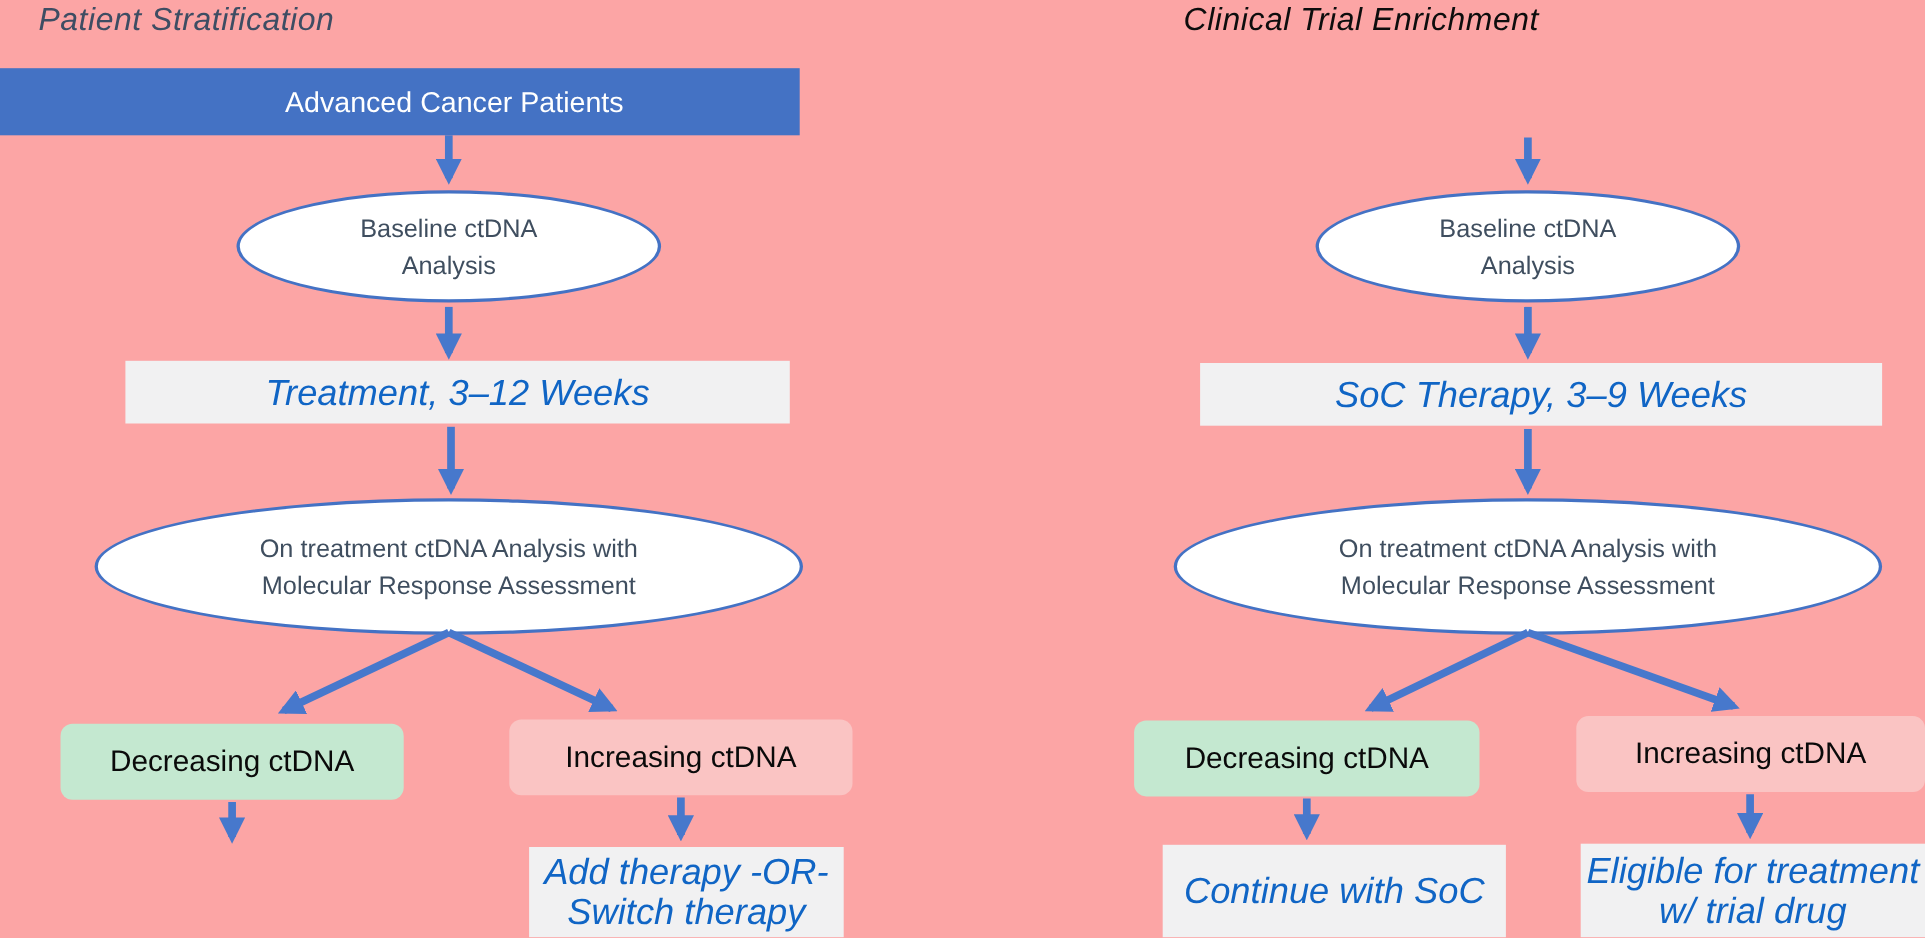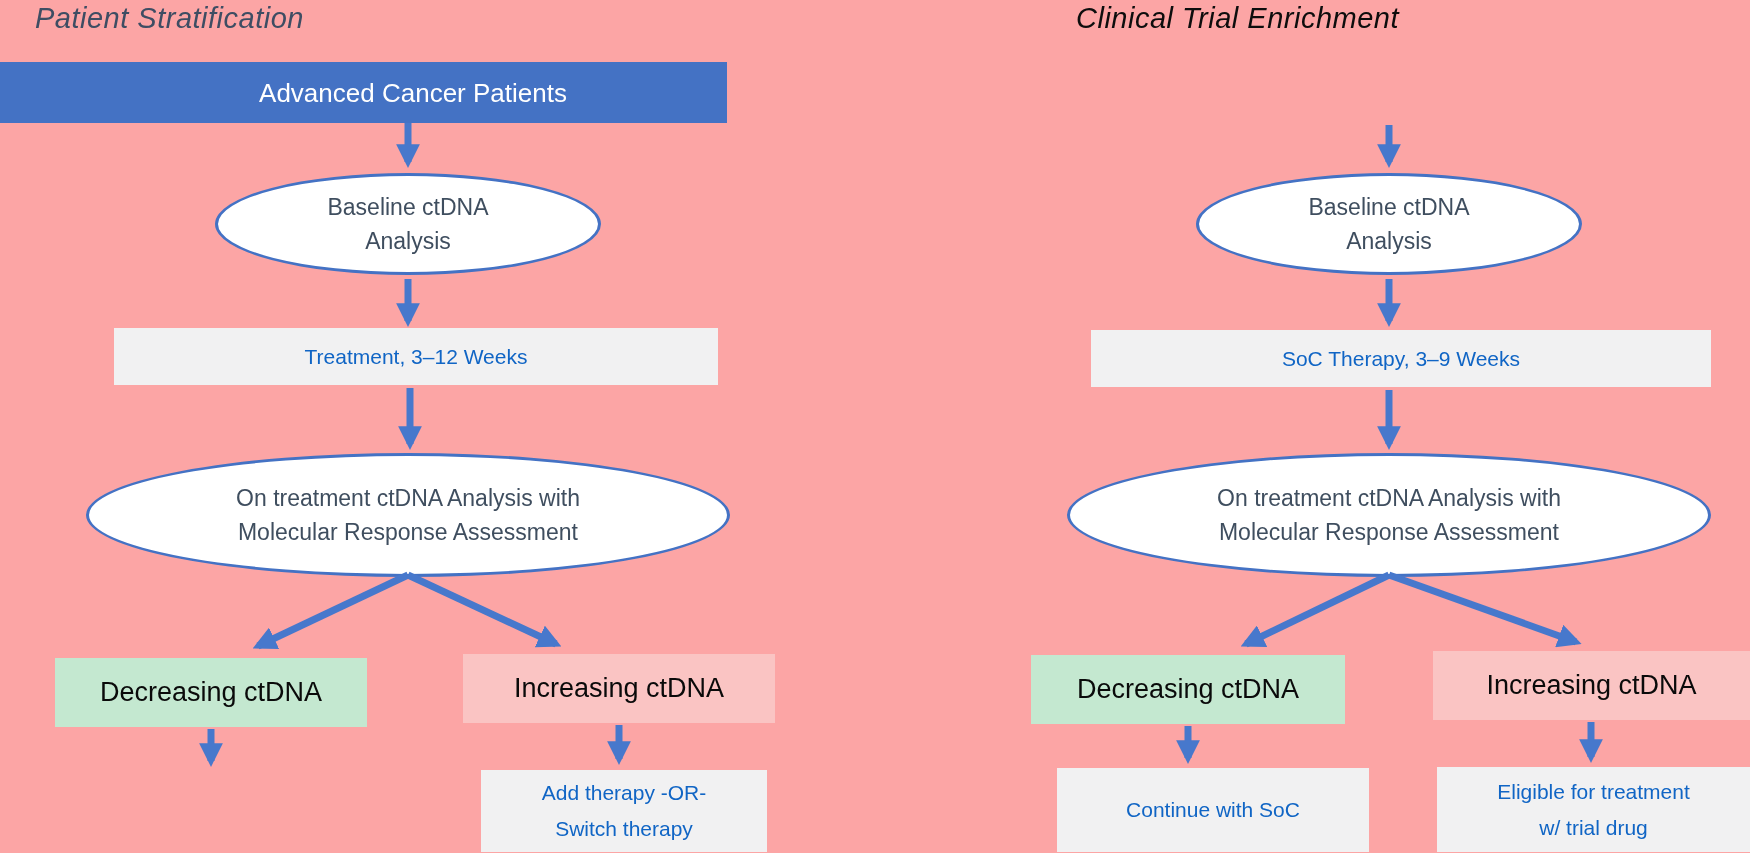--- a/index.html
+++ b/index.html
@@ -41,29 +41,31 @@
     color:var(--slate-text,#3F4E5F);
     font-size:23px;line-height:34px;
     white-space:pre-line;
     box-sizing:border-box;
   }
   .gray-box{
     background:var(--gray-box,#F1F1F2);
     display:flex;align-items:center;justify-content:center;
     text-align:center;
     color:var(--link-blue-text,#1065C5);
-    font-size:21px;line-height:36px;
+    font-size:33px;line-height:36px;
     white-space:pre-line;
+    font-style:italic;
   }
   .result-box{
     display:flex;align-items:center;justify-content:center;
     text-align:center;
     color:#0a0a0a;
     font-size:27px;
     white-space:nowrap;
+    border-radius:11px;
   }
   .green{background:var(--green-box,#C2E7CE);}
   .pink{background:var(--pink-box,#FAC4C4);}
   #flow-arrows{position:absolute;left:0;top:0;pointer-events:none;}
   .flow-line{stroke:var(--arrow-blue,#4472C4);stroke-width:7;fill:none;}
   .arrowhead-fill{fill:var(--arrow-blue,#4472C4);}
 </style>
 </head>
 <body>
 

